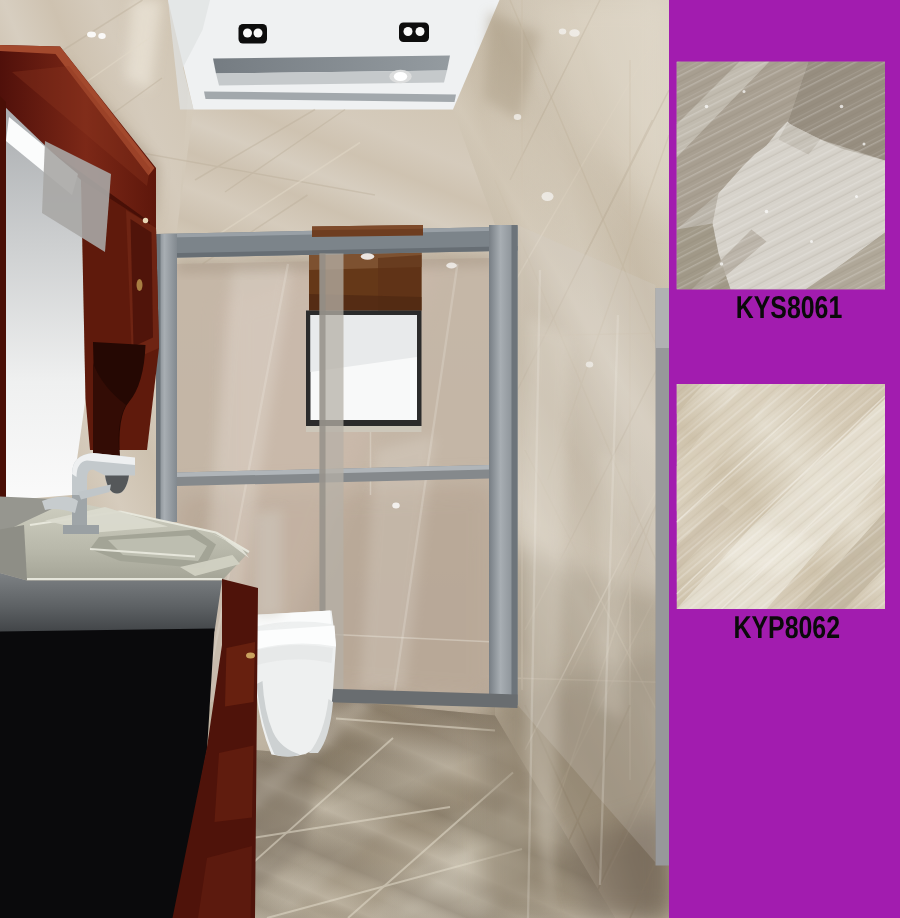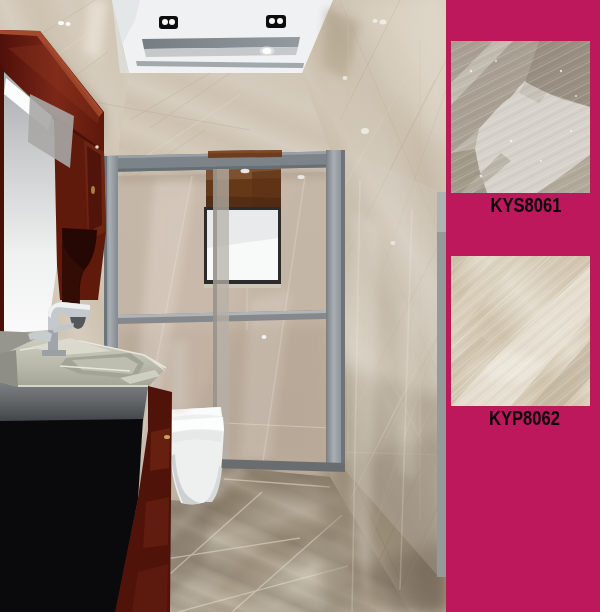--- a/index.html
+++ b/index.html
@@ -1,20 +1,20 @@
 <!DOCTYPE html>
 <html><head>
 <meta charset="utf-8">
 <style>
   html,body{margin:0;padding:0;background:#ffffff;}
   body{width:600px;height:612px;overflow:hidden;font-family:"Liberation Sans", sans-serif;}
 </style>
 </head>
 <body>
-<div style="position:relative;width:600px;height:612px;background:#be185d;">
+<div style="position:relative;width:600px;height:612px;background:#a21caf;">
 
 <svg width="600" height="612" viewBox="0 0 600 612" style="position:absolute;left:0;top:0;" xmlns="http://www.w3.org/2000/svg">
 <defs>
   <clipPath id="photo">
           <rect x="0" y="0" width="446" height="612"></rect>
         </clipPath>
   <linearGradient id="wallg" x1="0" y1="0" x2="0" y2="1">
     <stop offset="0" stop-color="#d8cebf"></stop>
     <stop offset="0.3" stop-color="#d0c6b5"></stop>
     <stop offset="0.62" stop-color="#c8bdab"></stop>

